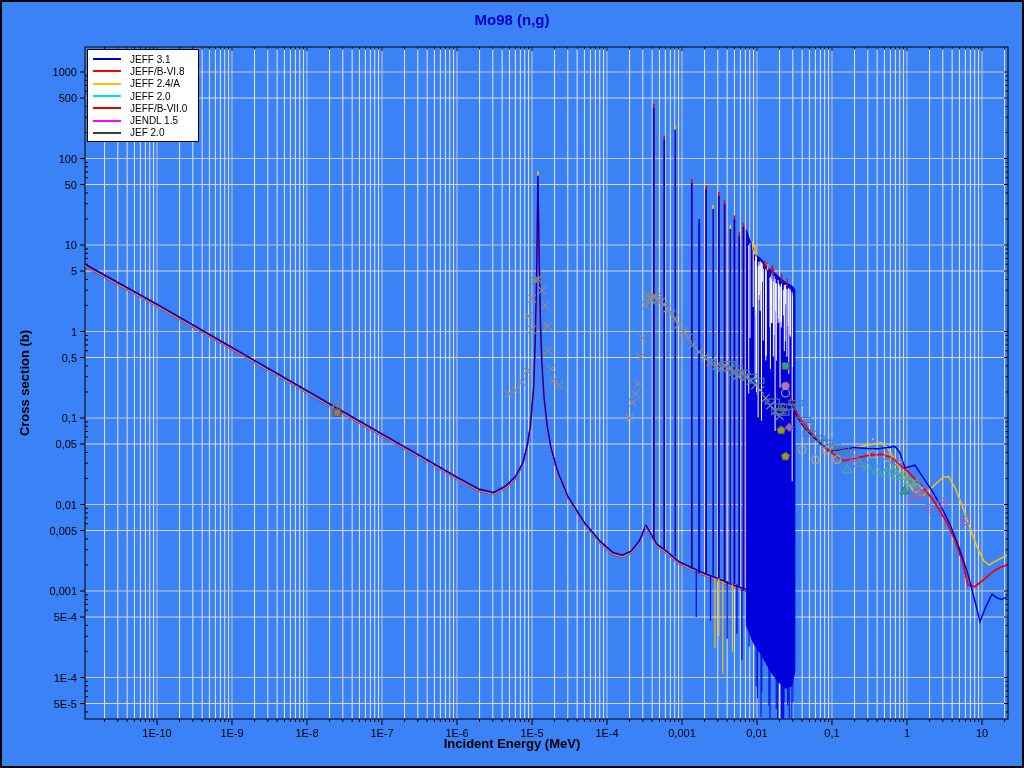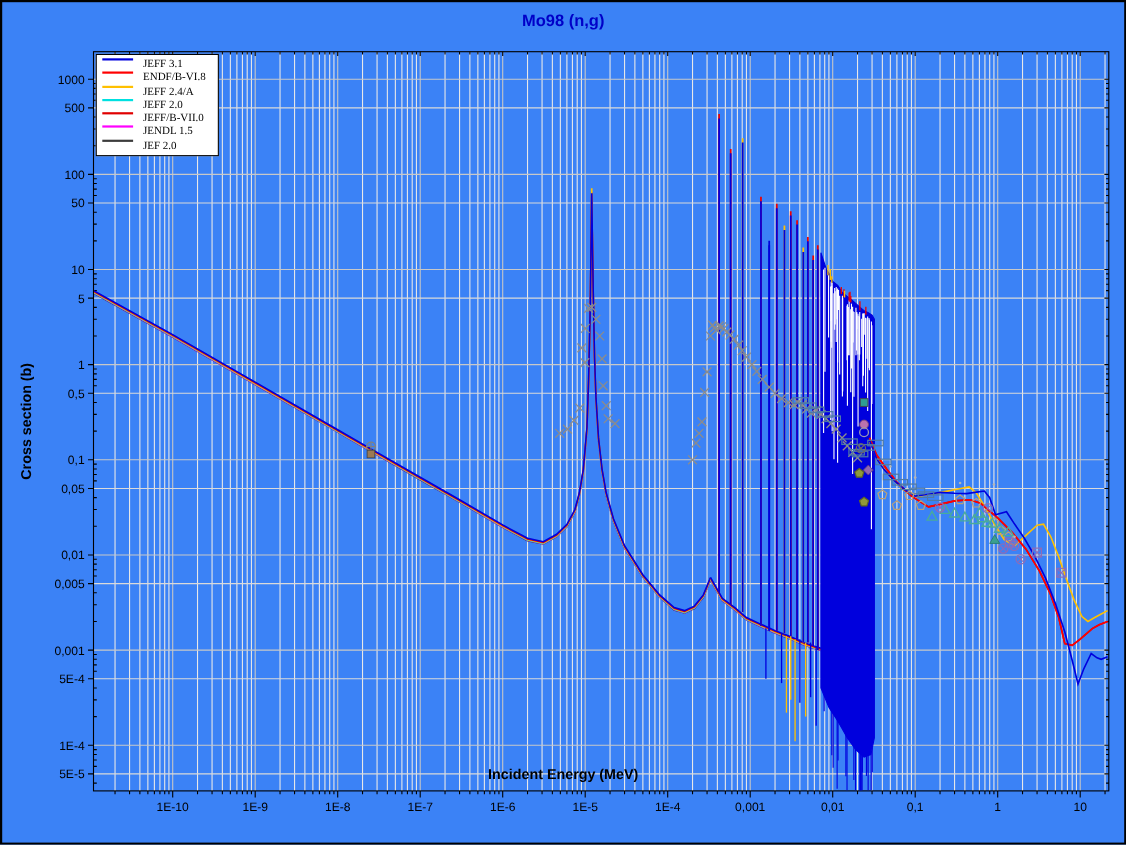--- a/index.html
+++ b/index.html
@@ -1,22 +1,22 @@
 <!DOCTYPE html>
 <html><head>
 <meta charset="utf-8">
 <style>
   html,body{margin:0;padding:0;background:#fff;font-family:"Liberation Sans",sans-serif;}
   .page{position:relative;width:1024px;height:768px;box-sizing:border-box;border:2px solid #000;background:#3b82f6;overflow:hidden;}
   .chart-svg{position:absolute;left:0;top:0;}
   .title{position:absolute;left:0;right:0;top:9px;text-align:center;font-weight:bold;font-size:15px;color:#0000c8;}
-  .xlabel{position:absolute;left:0;right:0;top:694px;text-align:center;font-weight:bold;font-size:13px;color:#000;}
+  .xlabel{position:absolute;left:0;right:0;top:734px;text-align:center;font-weight:bold;font-size:13px;color:#000;}
   .ylabel{position:absolute;left:22px;top:381px;transform:translate(-50%,-50%) rotate(-90deg);white-space:nowrap;font-weight:bold;font-size:13px;color:#000;}
   .legend{position:absolute;left:85px;top:47px;width:112px;box-sizing:border-box;border:1px solid #000;background:#fff;padding:3px 0 2px 0;}
-  .legend .row{display:flex;height:12.3px;font-family:Liberation Serif, serif;}
+  .legend .row{display:flex;align-items:center;height:12.3px;}
   .legend .swatch{display:inline-block;width:28px;height:2px;margin-left:5px;flex:0 0 28px;}
   .legend .lab{font-size:10px;margin-left:9px;white-space:nowrap;color:#000;}
 </style>
 </head>
 <body>
 
 <div class="page">
   <div class="title">Mo98 (n,g)</div>
   <svg id="chart" class="chart-svg" width="1024" height="768">
       <g>
@@ -904,21 +904,21 @@
         </g>
       </g>
     </svg>
   <div class="legend" id="legend">
       <div class="row">
         <span class="swatch" style="background: rgb(0, 0, 221);"></span>
         <span class="lab">JEFF 3.1</span>
       </div>
       <div class="row">
         <span class="swatch" style="background: rgb(255, 0, 0);"></span>
-        <span class="lab">ENDF/B-VI.8</span>
+        <span class="lab">JEFF/B-VI.8</span>
       </div>
       <div class="row">
         <span class="swatch" style="background: rgb(255, 192, 0);"></span>
         <span class="lab">JEFF 2.4/A</span>
       </div>
       <div class="row">
         <span class="swatch" style="background: rgb(0, 224, 224);"></span>
         <span class="lab">JEFF 2.0</span>
       </div>
       <div class="row">

